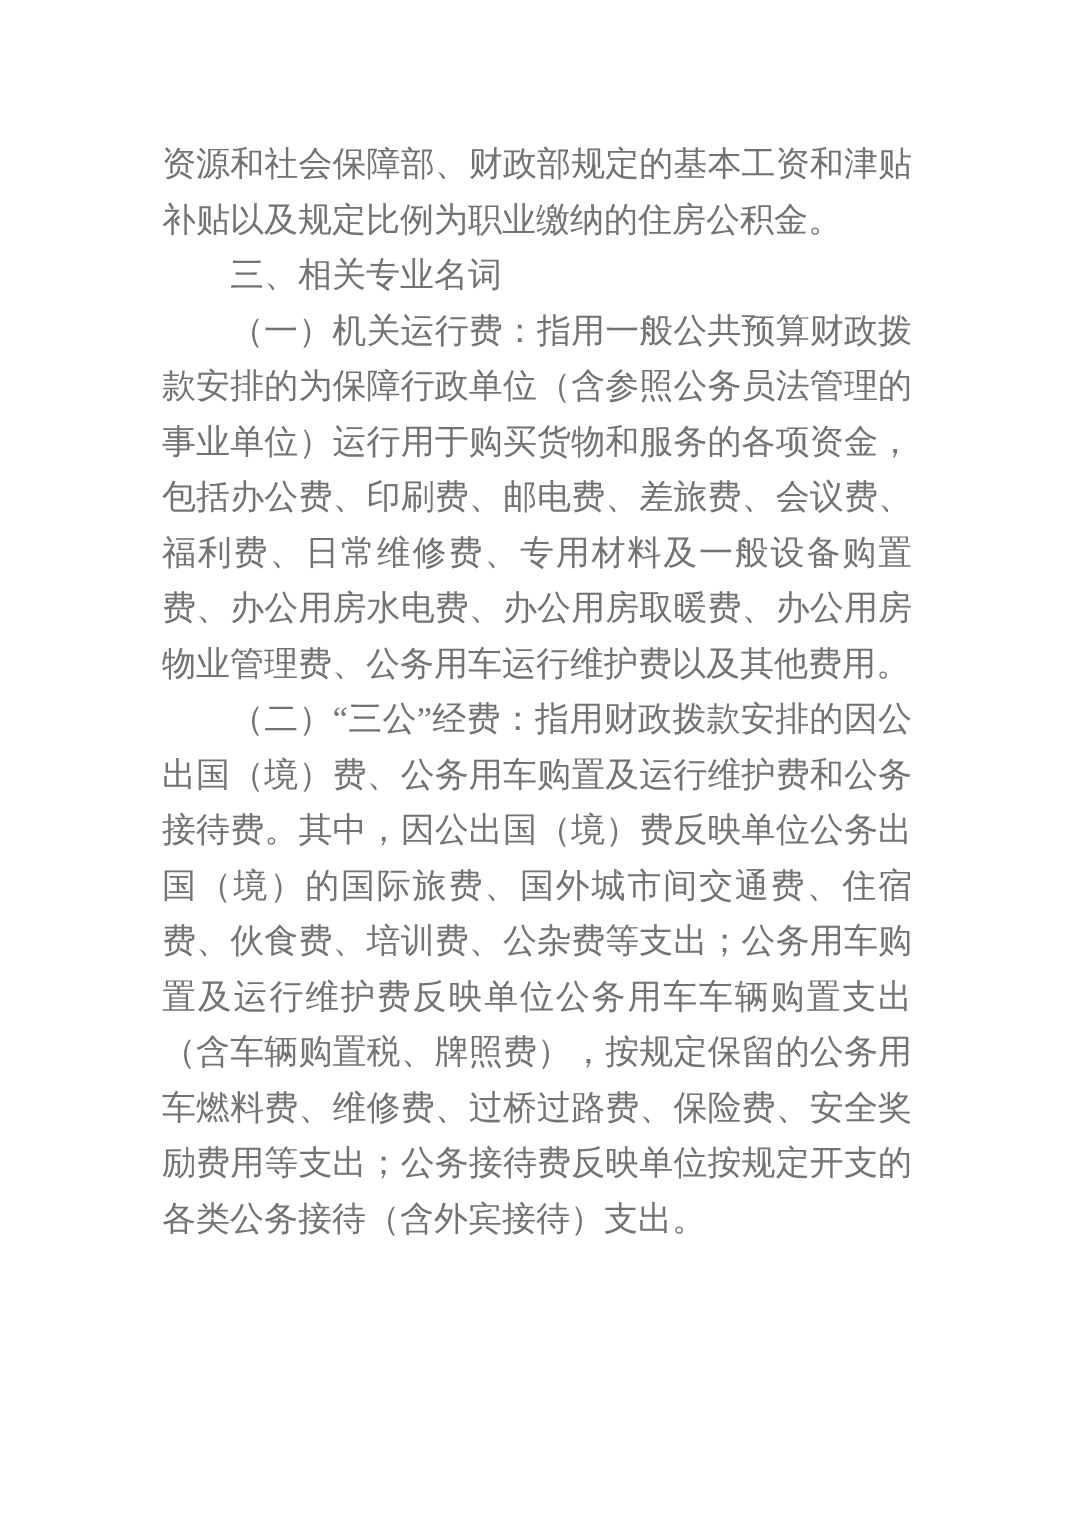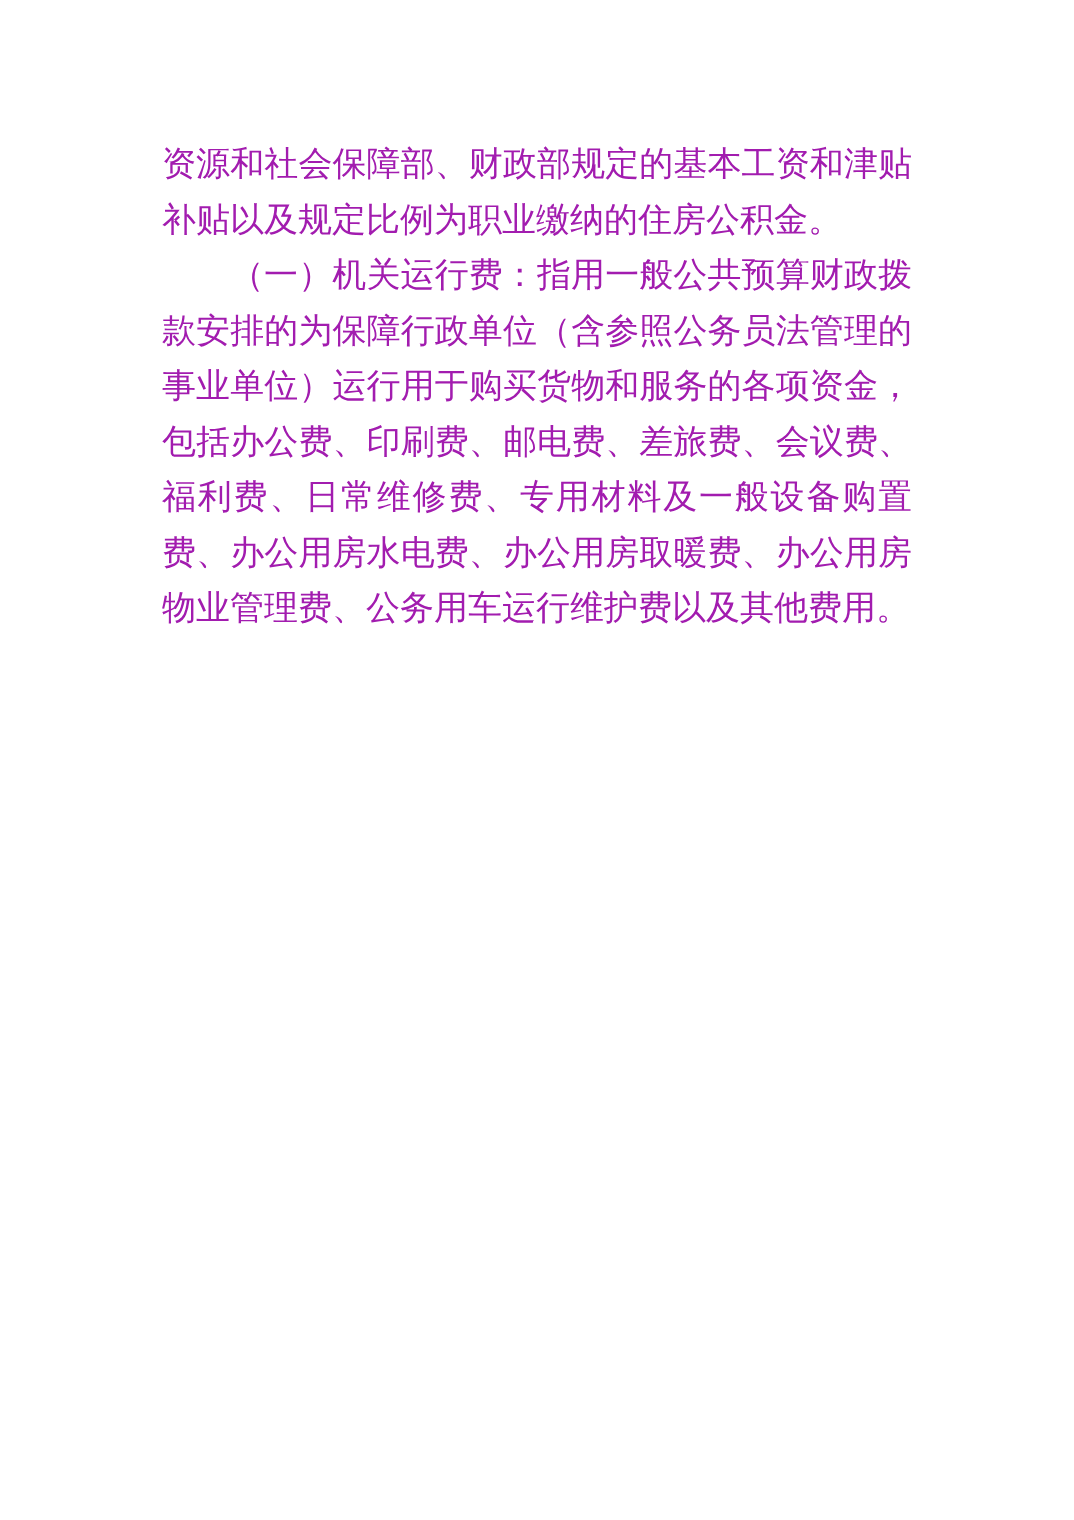--- a/index.html
+++ b/index.html
@@ -7,21 +7,21 @@
     padding: 0;
     background: #ffffff;
   }
   .page {
     position: relative;
     width: 1074px;
     height: 1520px;
     background: #ffffff;
     overflow: hidden;
     font-family: "Liberation Serif", "DejaVu Serif", serif;
-    color: #a21caf;
+    color: #737373;
   }
   .text-block {
     position: absolute;
     left: 162px;
     top: 136px;
     width: 750px;
   }
   .text-block p,
   .text-block h2 {
     margin: 0;
@@ -53,18 +53,20 @@
   }
 </style>
 </head>
 <body>
 
 <div class="page">
   <div class="text-block">
 
     <p class="para-continuation">资源和社会保障部、财政部规定的基本工资和津贴补贴以及规定比例为职业缴纳的住房公积金。</p>
 
+    <h2 class="section-heading">三、相关专业名词</h2>
 
     <p class="para-term"><strong class="term-lead">（一）机关运行费：</strong><span>指用一般公共预算财政拨款安排的为保障行政单位（含参照公务员法管理的事业单位）运行用于购买货物和服务的各项资金，包括办公费、印刷费、邮电费、差旅费、会议费、福利费、日常维修费、专用材料及一般设备购置费、办公用房水电费、办公用房取暖费、办公用房物业管理费、公务用车运行维护费以及其他费用。</span></p>
 
+    <p class="para-term"><strong class="term-lead">（二）“三公”经费：</strong><span>指用财政拨款安排的因公出国（境）费、公务用车购置及运行维护费和公务接待费。其中，因公出国（境）费反映单位公务出国（境）的国际旅费、国外城市间交通费、住宿费、伙食费、培训费、公杂费等支出；公务用车购置及运行维护费反映单位公务用车车辆购置支出（含车辆购置税、牌照费），按规定保留的公务用车燃料费、维修费、过桥过路费、保险费、安全奖励费用等支出；公务接待费反映单位按规定开支的各类公务接待（含外宾接待）支出。</span></p>
 
   </div>
 </div>
 
 </body></html>

